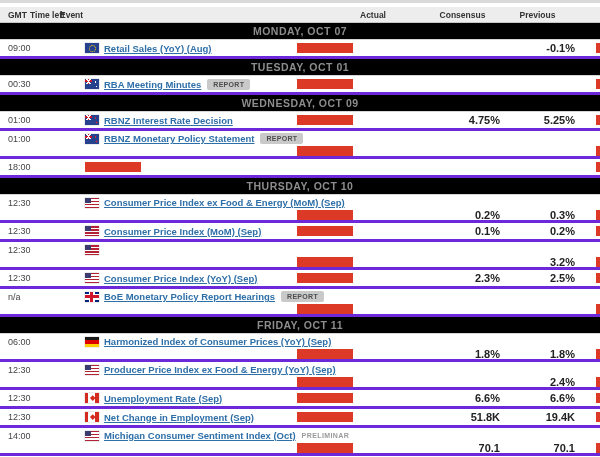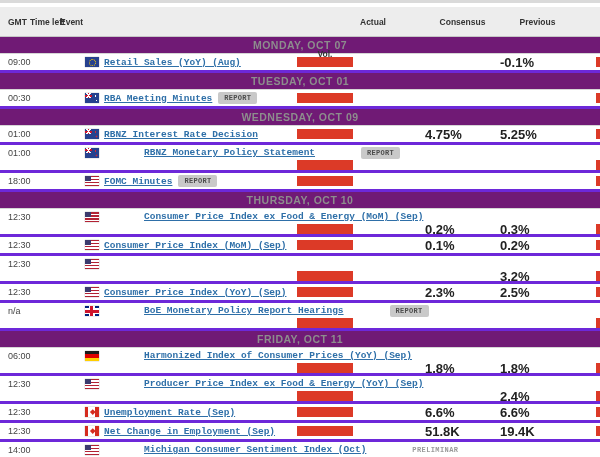--- a/index.html
+++ b/index.html
@@ -4,55 +4,55 @@
 <style>
   html,body{margin:0;padding:0;}
   body{
     width:600px;height:457px;overflow:hidden;background:#fff;
     font-family:"Liberation Sans",sans-serif;
   }
   .top-strip{height:3px;background:#dadada;}
   .top-gap{height:4px;background:#fff;}
 
   
-  .header-row{height:30px;background:#ededed;border-bottom:1px solid #c6c6c6;
+  .header-row{height:16px;background:#ededed;border-bottom:1px solid #c6c6c6;
     position:relative;box-sizing:border-box;}
   .header-row .h{position:absolute;top:50%;transform:translateY(-50%);
     font-size:8.5px;font-weight:bold;color:#333;}
   .h-gmt{left:8px;}
   .h-timeleft{left:30px;}
   .h-event{left:60px;}
   .h-vol{left:290px;width:70px;text-align:center;margin-top:32px;}
   .h-actual{left:360px;width:65px;text-align:left;}
   .h-consensus{left:425px;width:75px;text-align:center;}
   .h-previous{left:500px;width:75px;text-align:center;}
 
   
-  .day-row{height:17px;line-height:16px;text-align:center;background:#701a75;
+  .day-row{height:17px;line-height:16px;text-align:center;background:#000000;
     color:#8d8d8d;font-size:10.5px;font-weight:bold;letter-spacing:.5px;
     border-bottom:1px solid #d6d6d6;box-sizing:border-box;}
 
   
   .event-row{background:#fff;border-bottom:3px solid #6d28d9;box-sizing:border-box;height:19px;}
   .event-row.two{height:28px;}
   .line{display:flex;align-items:center;position:relative;}
   .event-row:not(.two) .line1{height:100%;}
   .two .line1{height:14px;padding-top:1px;box-sizing:border-box;}
   .two .line2{height:12px;}
   .c{box-sizing:border-box;}
   .c-gmt{flex:none;width:78px;padding-left:8px;font-size:9px;color:#444;}
-  .c-event{display:flex;align-items:center;white-space:nowrap;overflow:visible;padding-left:7px;font-family:Liberation Mono, monospace;}
+  .c-event{display:flex;align-items:center;white-space:nowrap;overflow:visible;padding-left:7px;}
   .event-row:not(.two) .c-event{flex:none;width:212px;}
-  .two .line1 .c-event{flex:1;gap:40px;}
+  .two .line1 .c-event{flex:1;}
   .line2 .c-event{flex:none;width:212px;}
   .c-vol{flex:none;width:70px;display:flex;align-items:center;}
   .vol-bar{width:56px;height:10px;background:#dc3a27;}
   .vol-bar{margin-left:7px;}
   .c-actual{flex:none;width:65px;text-align:center;font-size:9px;font-weight:bold;color:#222;}
-  .c-consensus,.c-previous{flex:none;width:75px;text-align:left;font-size:13px;font-weight:bold;color:#222;}
+  .c-consensus,.c-previous{flex:none;width:75px;text-align:right;font-size:11px;font-weight:bold;color:#222;}
   .edge-bar{position:absolute;right:0;width:4px;height:10px;background:#dc3a27;}
 
   .ev-link{color:#2e6fa8;font-size:9.5px;font-weight:bold;text-decoration:underline;}
   .report-chip{margin-left:6px;background:#c9c9c9;color:#4d4d4d;font-size:7px;
     font-weight:bold;padding:2px 6px;border-radius:2px;letter-spacing:.3px;cursor:pointer;}
   .prelim-tag{margin-left:6px;color:#9a9a9a;font-size:7px;font-weight:bold;letter-spacing:.4px;}
 
   
   .flag{flex:none;width:14px;height:10px;display:inline-block;margin-right:5px;
     position:relative;box-shadow:0 0 1px rgba(0,0,0,.45);}
@@ -173,25 +173,20 @@
         </div>
         <div class="c c-actual"></div>
         <div class="c c-consensus"></div>
         <div class="c c-previous"></div>
         <span class="edge-bar"></span>
       </div>
     </div>
     <div class="event-row">
       <div class="line line1">
         <div class="c c-gmt">18:00</div>
-        <div class="c c-event">
-          <span class="flag us"></span>
-          <a class="ev-link" href="#">FOMC Minutes</a>
-          <span class="report-chip">REPORT</span>
-        </div>
         <div class="c c-vol">
           <span class="vol-bar"></span>
         </div>
         <div class="c c-actual"></div>
         <div class="c c-consensus"></div>
         <div class="c c-previous"></div>
         <span class="edge-bar"></span>
       </div>
     </div>
     <div class="day-row"><span>THURSDAY, OCT 10</span></div>

